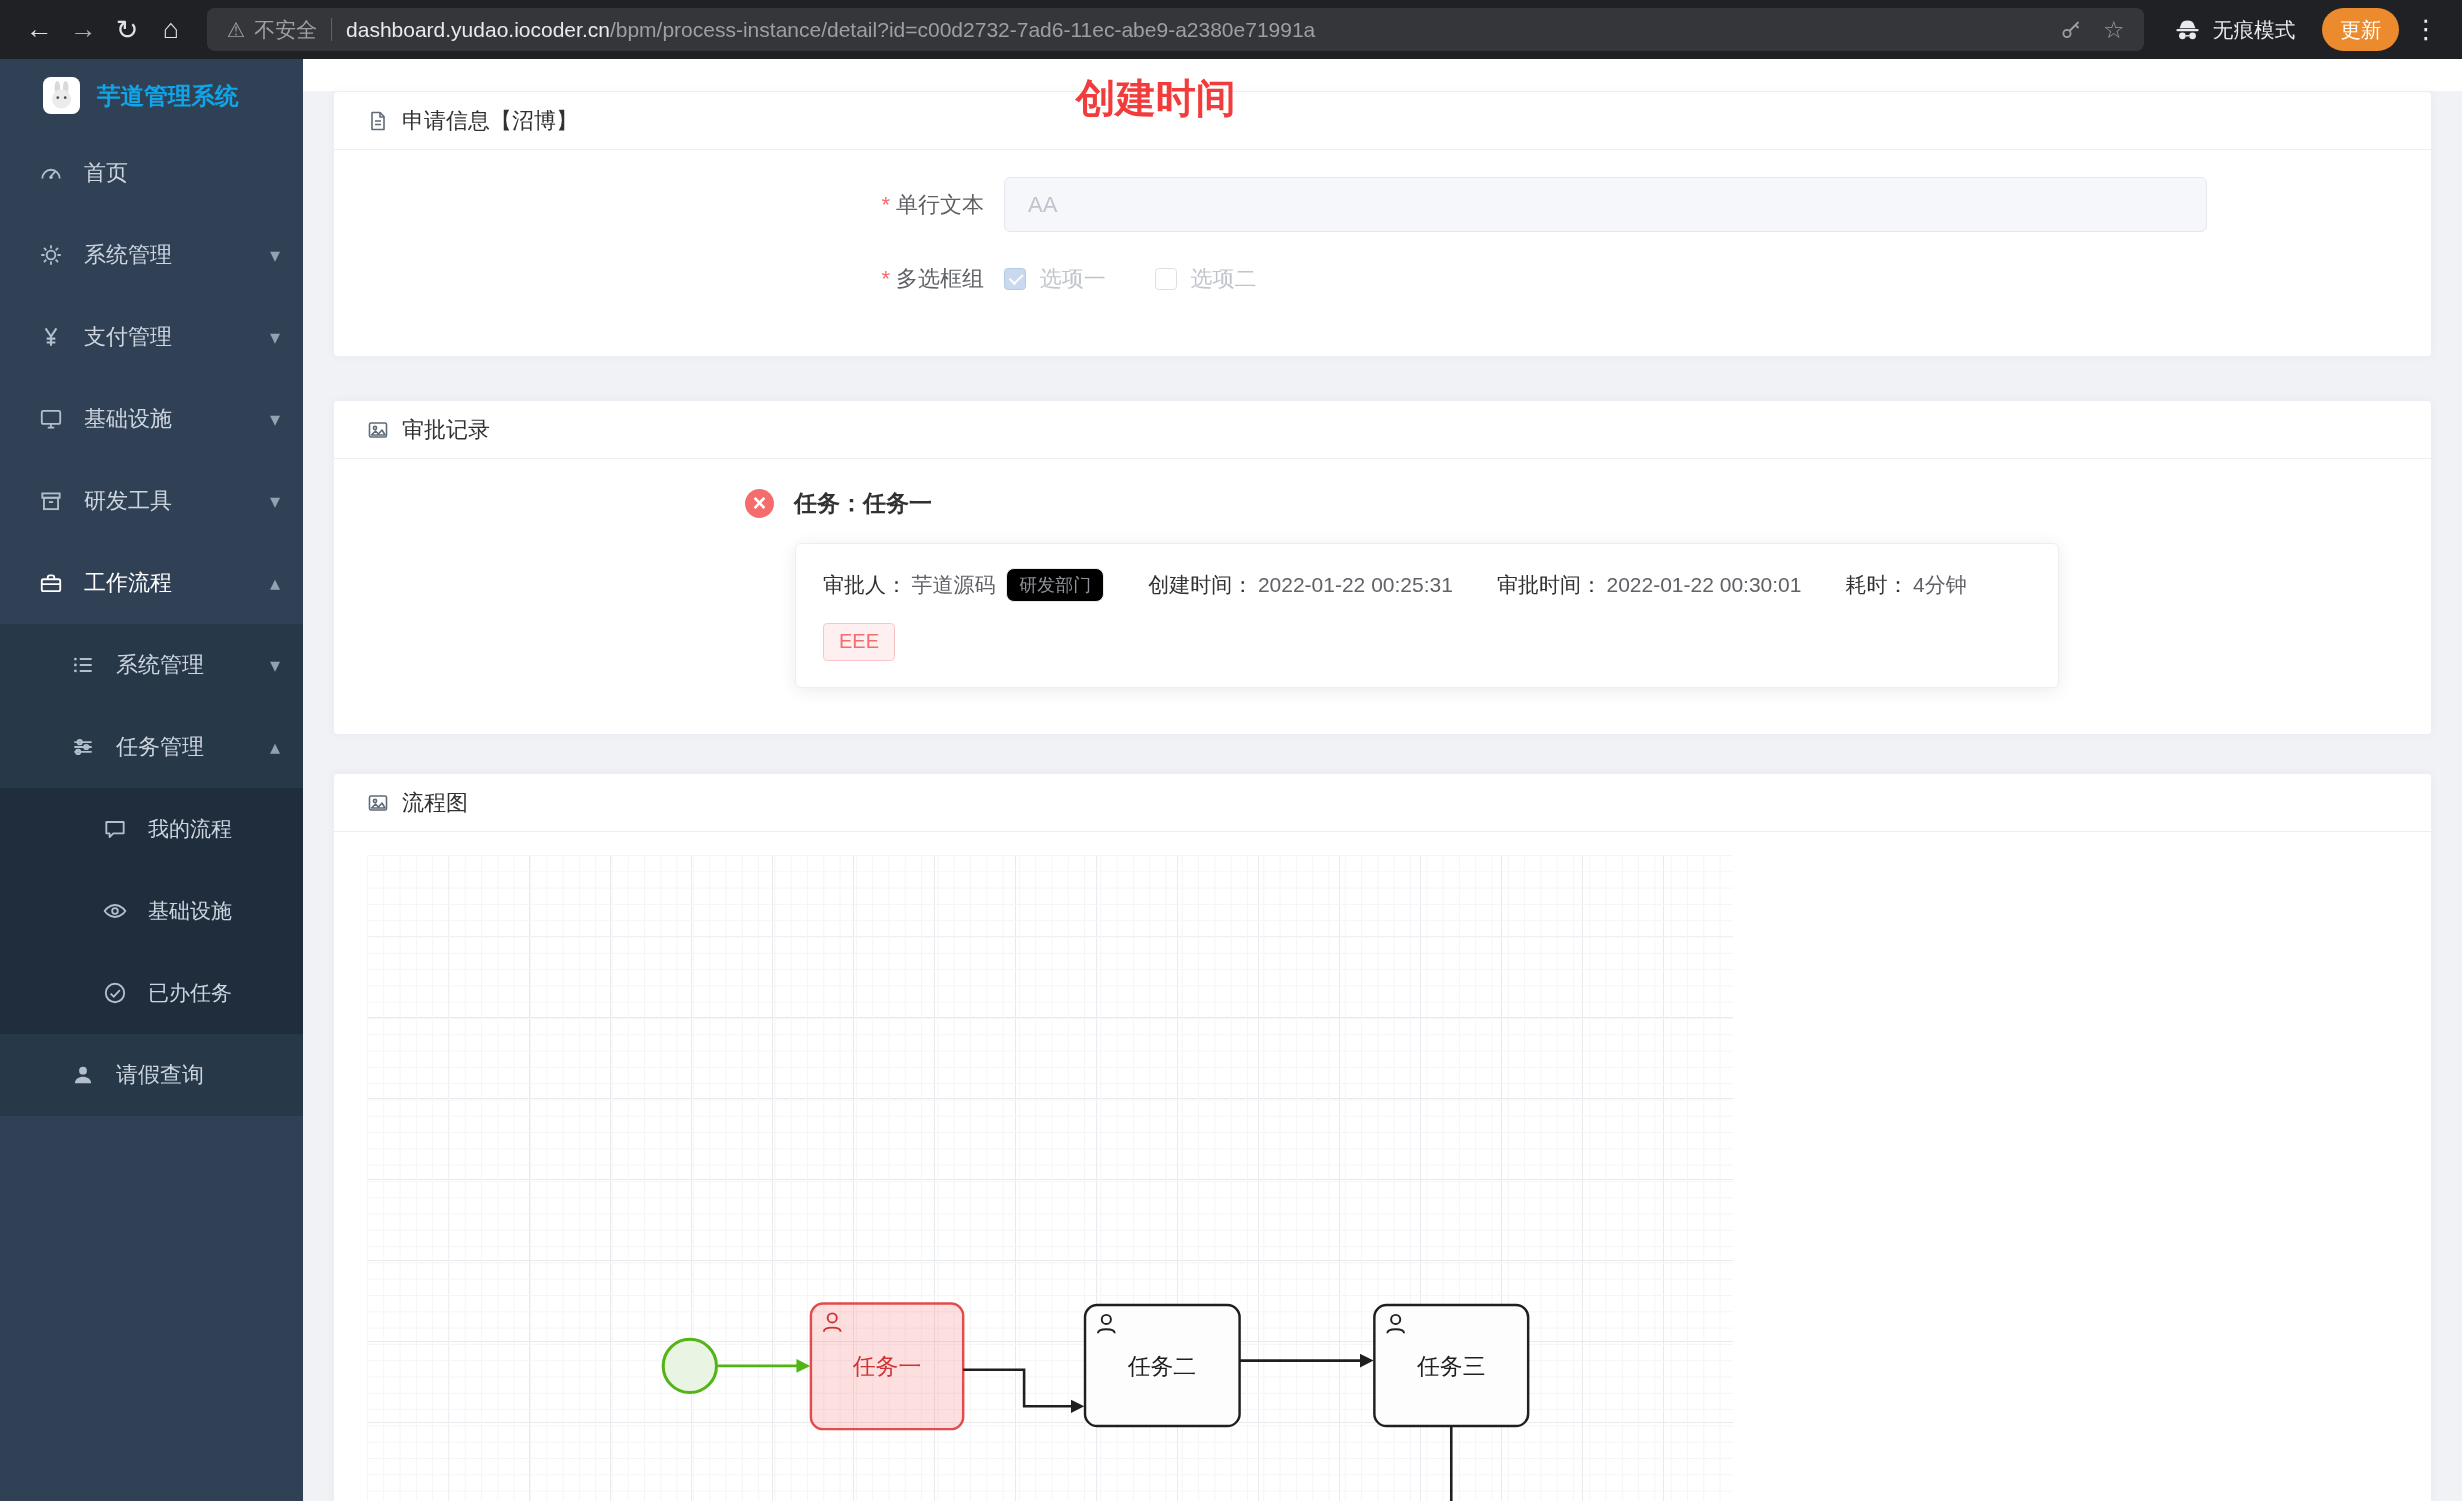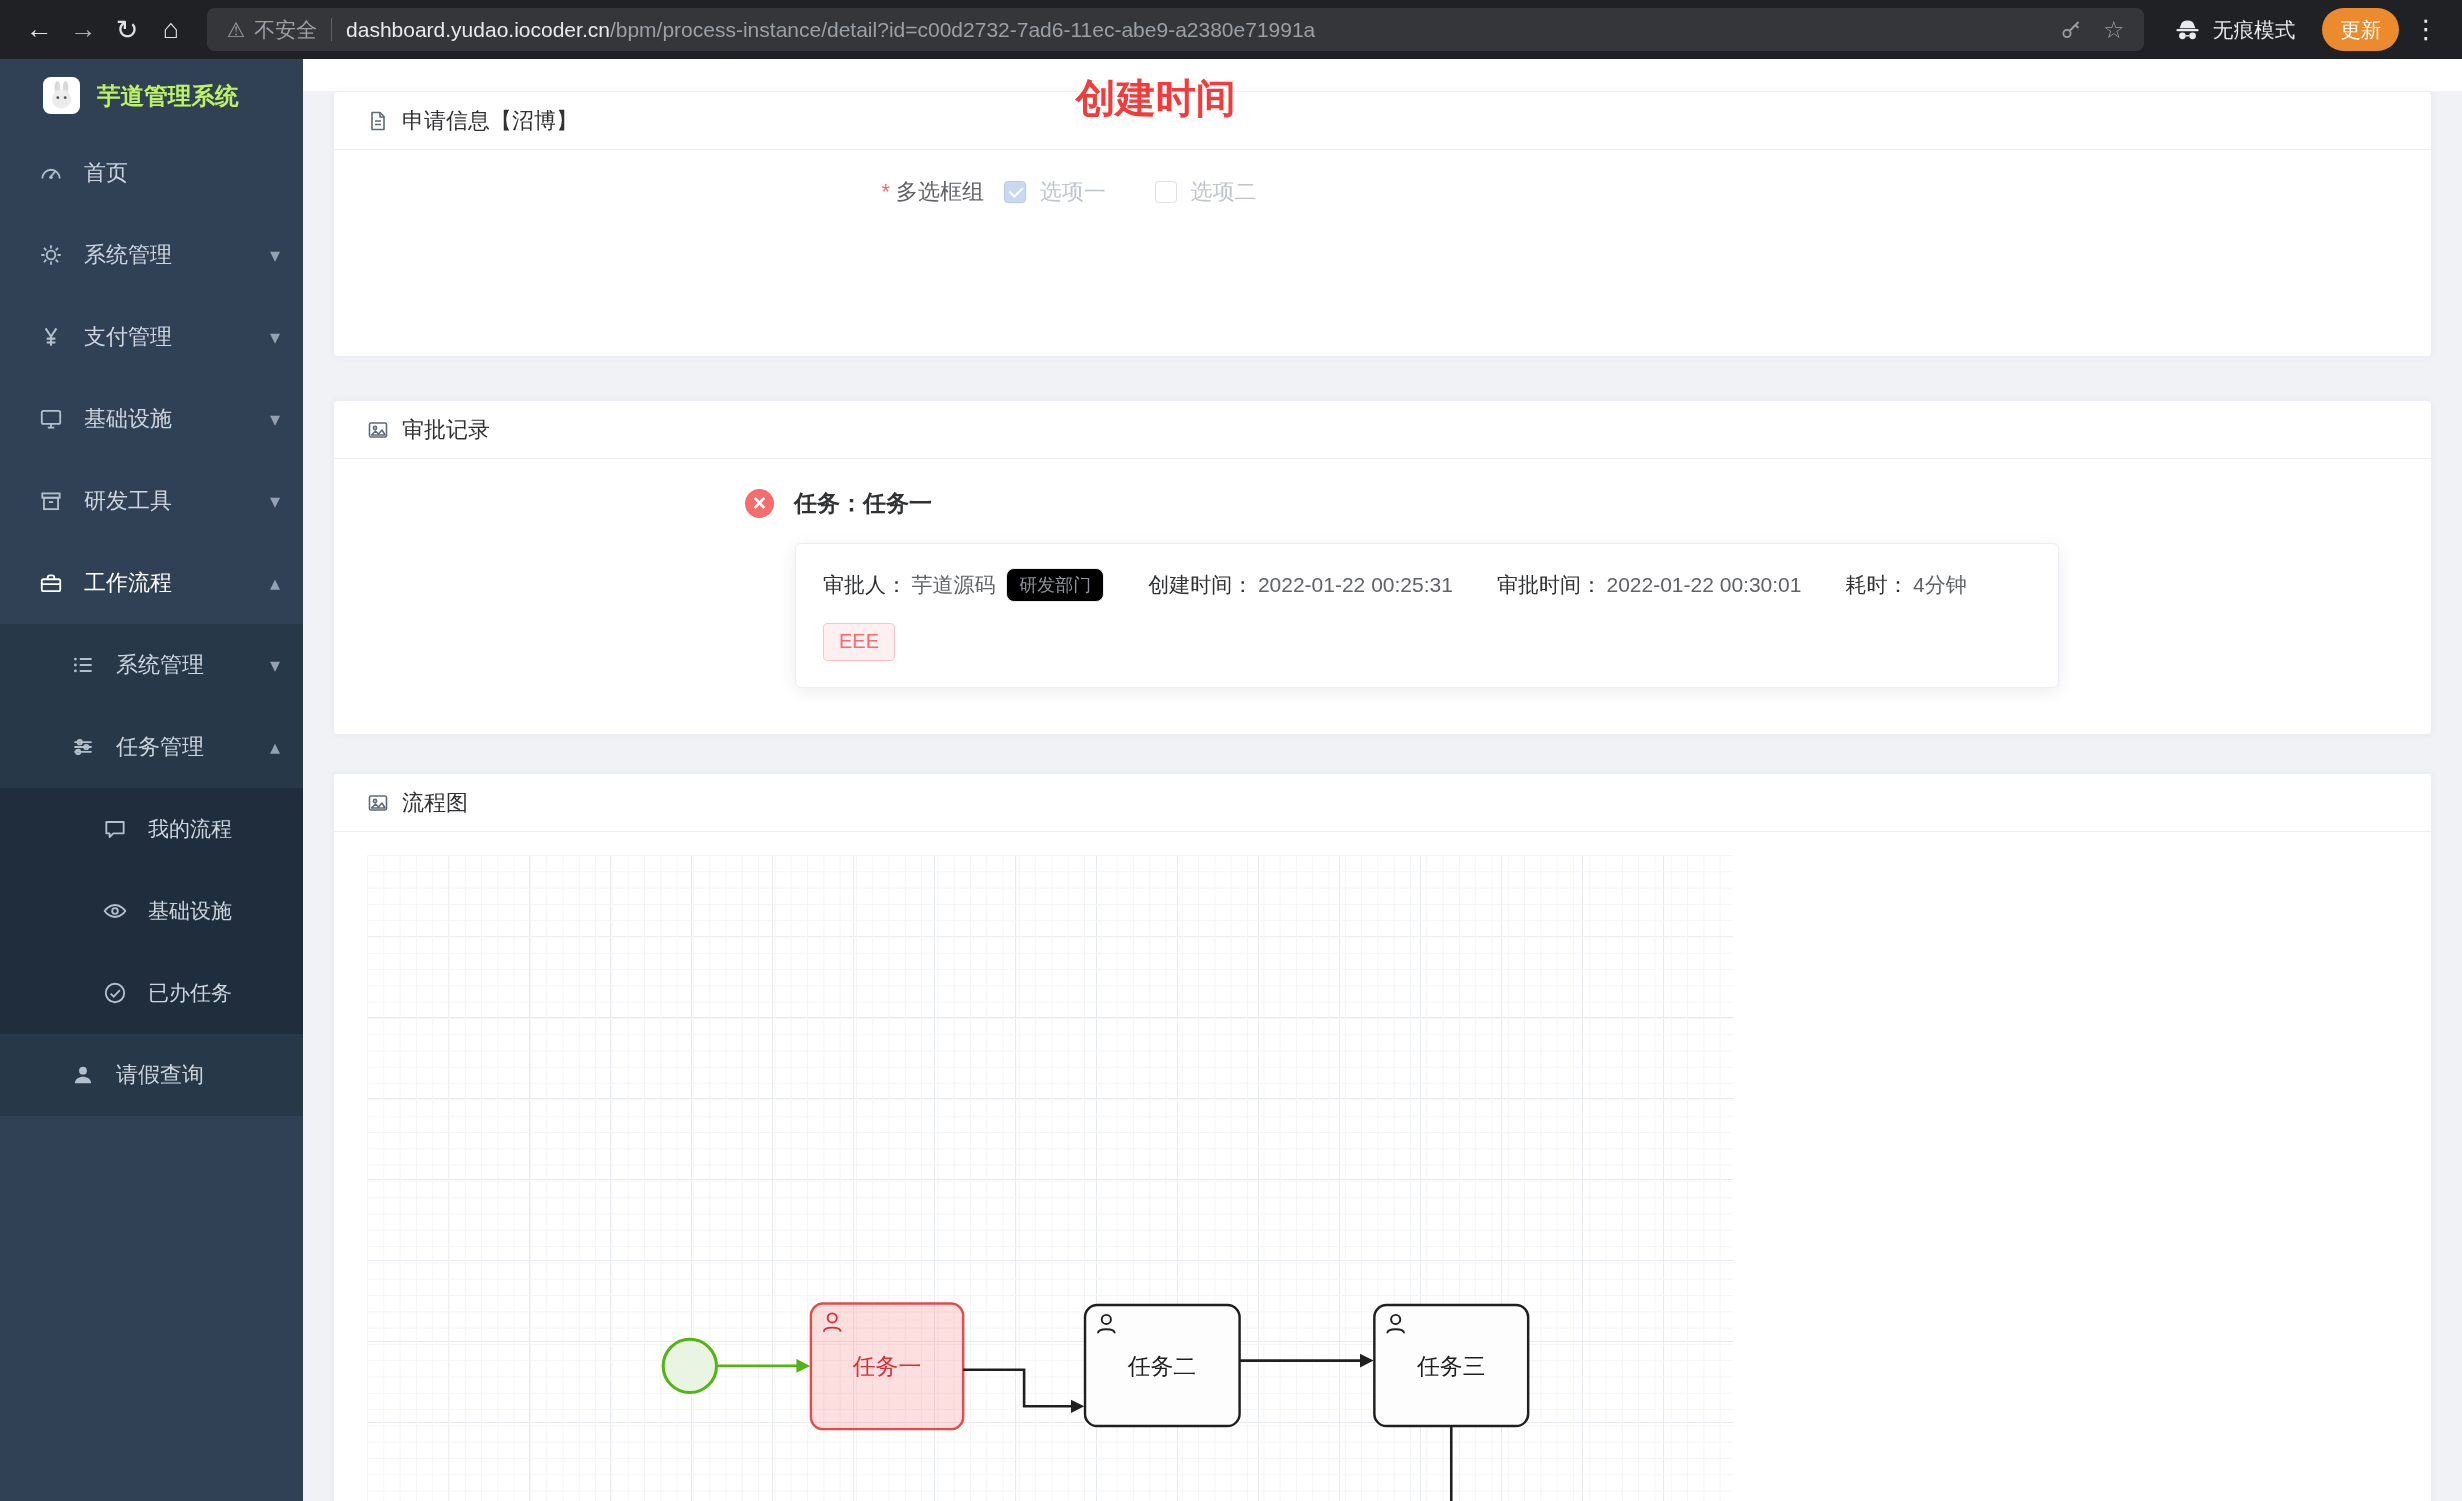--- a/index.html
+++ b/index.html
@@ -26,21 +26,21 @@
   .incog svg { width:29px; height:29px; }
   .update-pill { background:#ec8b2d; color:#fff; font-size:20.6px; padding:7.6px 18px;
     border-radius:761px; margin:0 7.6px 0 12px;text-align:center; }
   .dots { color:#e8eaed; font-size:26px; padding:0 6px; letter-spacing:0; }
 
   
   .app { display:flex; height:1442px; }
   .sidebar { width:303px; background:#304156; flex:none; overflow:hidden; }
   .logo { height:73px; display:flex; align-items:center; gap:17px; padding-left:43px; }
   .logo svg { width:37px; height:37px; }
-  .logo-title { color:#bef264; font-size:23.6px; font-weight:bold; }
+  .logo-title { color:#0ea5e9; font-size:23.6px; font-weight:bold; }
   .mrow { height:82px; display:flex; align-items:center; gap:20px; padding-left:38px;
     color:#cdd5df; font-size:22px; position:relative; cursor:pointer; }
   .mrow .mi { width:26px; height:26px; color:#b3bfcc; flex:none; }
   .mrow.active { color:#fff; }
   .mrow.active .mi { color:#fff; }
   .chev { position:absolute; right:23px; font-size:20px; color:#93a1b1; }
   .lvl1 { padding-left:70px; background:#273848; }
   .lvl2 { padding-left:102px; background:#1f2d3d; font-size:21px; }
   .sub-wrap { }
 
@@ -283,20 +283,24 @@
     <section class="card card-apply">
       <div class="card-header">
         <svg viewBox="0 0 24 24" fill="none" stroke="currentColor" stroke-width="1.6" stroke-linejoin="round">
             <path d="M6 3.5h8l4 4v13H6z"></path>
             <path d="M14 3.5V8h4M9 12h6M9 15.5h6"></path>
           </svg>
         <span>申请信息【沼博】</span>
       </div>
       <div class="card-body">
         <div class="form-row">
+          <div class="form-label"><span class="req">*</span><span>单行文本</span></div>
+          <input class="form-input" disabled="" placeholder="AA" style="">
+        </div>
+        <div class="form-row">
           <div class="form-label"><span class="req">*</span><span>多选框组</span></div>
           <div class="cb-group">
             <label class="cb">
               <span class="cb-box checked"></span>
               <span>选项一</span>
             </label>
             <label class="cb">
               <span class="cb-box"></span>
               <span>选项二</span>
             </label>

